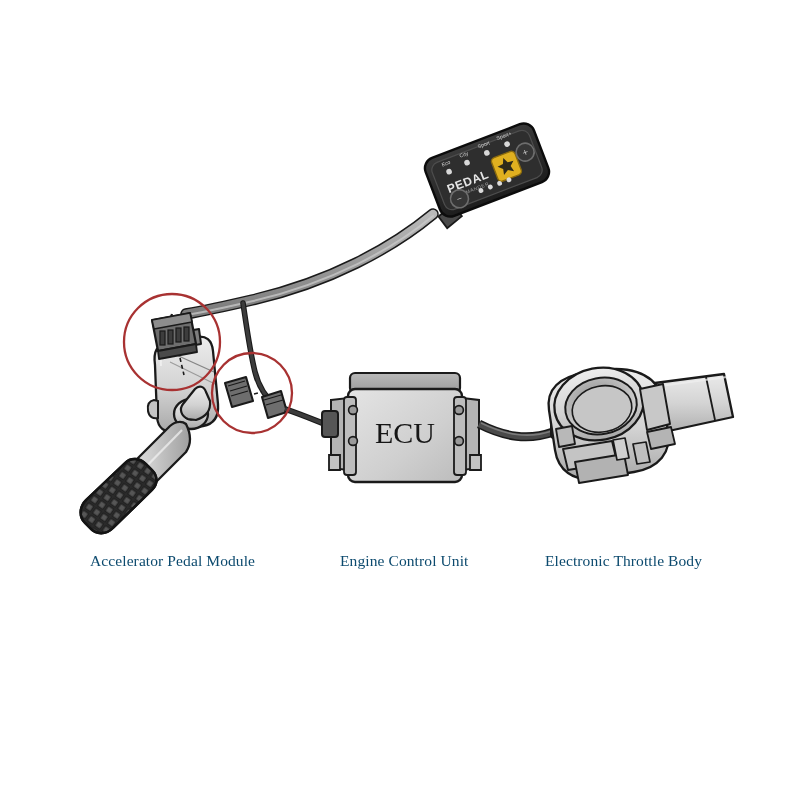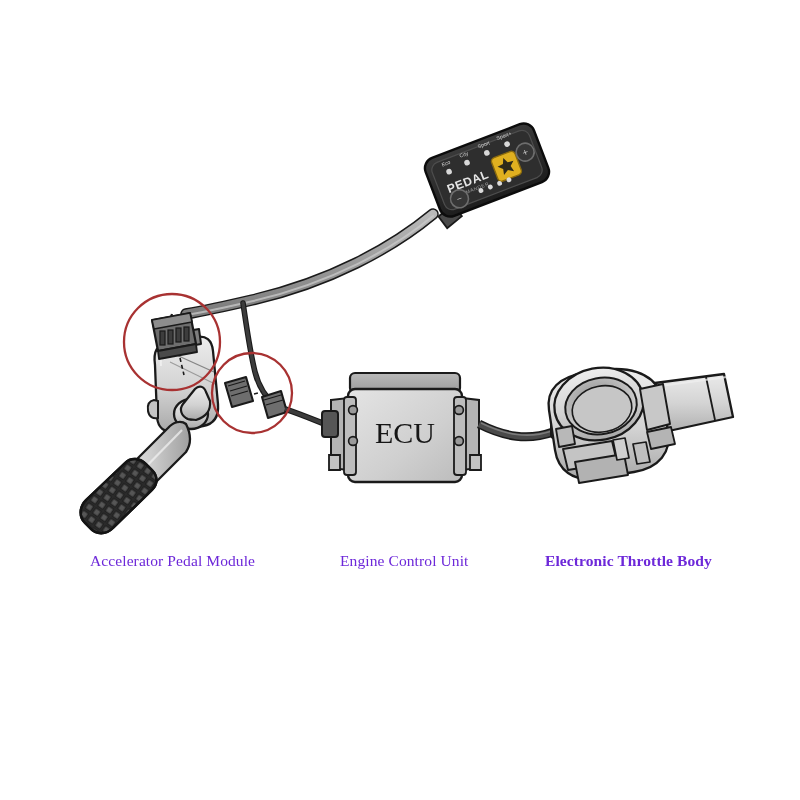--- a/index.html
+++ b/index.html
@@ -19,27 +19,27 @@
     position: absolute;
     left: 0;
     top: 0;
     width: 800px;
     height: 800px;
   }
   .label {
     position: absolute;
     font-family: "Liberation Serif", serif;
     font-size: 15.5px;
-    color: #6d28d9;
+    color: #0c4a6e;
     white-space: nowrap;
     letter-spacing: 0.1px;
   }
   #label-pedal  { left: 90px;  top: 552px; }
   #label-ecu    { left: 340px; top: 552px; text-align: right; }
-  #label-thr    { left: 545px; top: 552px; font-weight: bold; }
+  #label-thr    { left: 545px; top: 552px; }
 </style>
 </head>
 <body>
 
 <div id="canvas">
 
   <svg id="diagram" viewBox="0 0 800 800">
     <defs>
       <linearGradient id="gMetal" x1="0" y1="0" x2="0" y2="1">
         <stop offset="0%" stop-color="#ededed"></stop>

